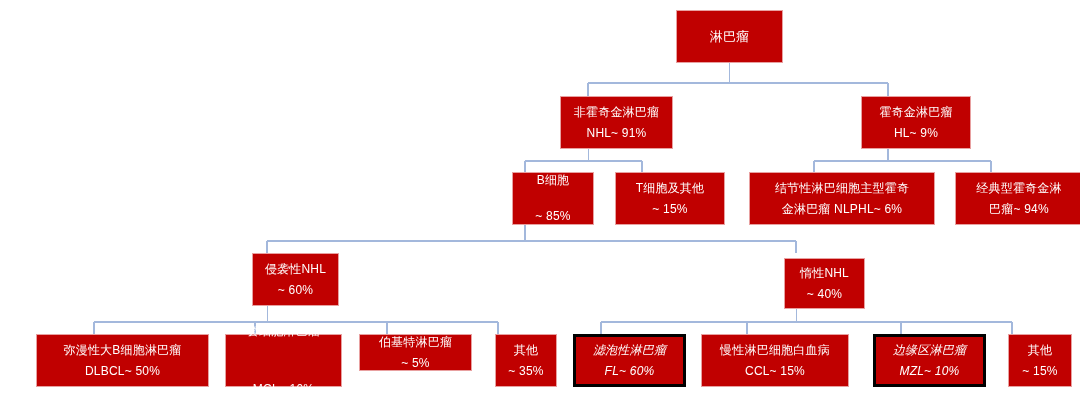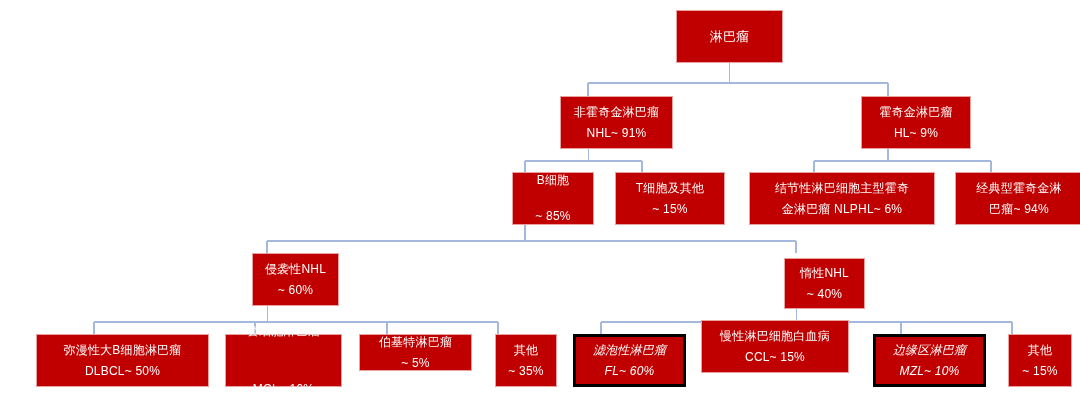--- a/index.html
+++ b/index.html
@@ -147,21 +147,21 @@
         <span class="line2">~ 5%</span>
       </div>
       <div class="node fs-12 gap-sm" style="left: 467px; top: 334px; width: 62px; height: 53px; background: rgb(192, 0, 0); color: rgb(255, 255, 255); border-color: rgb(232, 160, 160);">
         <span class="line1">其他</span>
         <span class="line2">~ 35%</span>
       </div>
       <div class="node fs-12 gap-sm highlight" style="left: 545px; top: 334px; width: 113px; height: 53px; background: rgb(192, 0, 0); color: rgb(255, 255, 255);">
         <span class="line1">滤泡性淋巴瘤</span>
         <span class="line2">FL~ 60%</span>
       </div>
-      <div class="node fs-12 gap-sm" style="left: 673px; top: 320px; width: 148px; height: 53px; background: rgb(192, 0, 0); color: rgb(255, 255, 255); border-color: rgb(232, 160, 160);">
+      <div class="node fs-12 gap-sm" style="left: 673px; top: 334px; width: 148px; height: 53px; background: rgb(192, 0, 0); color: rgb(255, 255, 255); border-color: rgb(232, 160, 160);">
         <span class="line1">慢性淋巴细胞白血病</span>
         <span class="line2">CCL~ 15%</span>
       </div>
       <div class="node fs-12 gap-sm highlight" style="left: 845px; top: 334px; width: 113px; height: 53px; background: rgb(192, 0, 0); color: rgb(255, 255, 255);">
         <span class="line1">边缘区淋巴瘤</span>
         <span class="line2">MZL~ 10%</span>
       </div>
       <div class="node fs-12 gap-sm" style="left: 980px; top: 334px; width: 64px; height: 53px; background: rgb(192, 0, 0); color: rgb(255, 255, 255); border-color: rgb(232, 160, 160);">
         <span class="line1">其他</span>
         <span class="line2">~ 15%</span>

